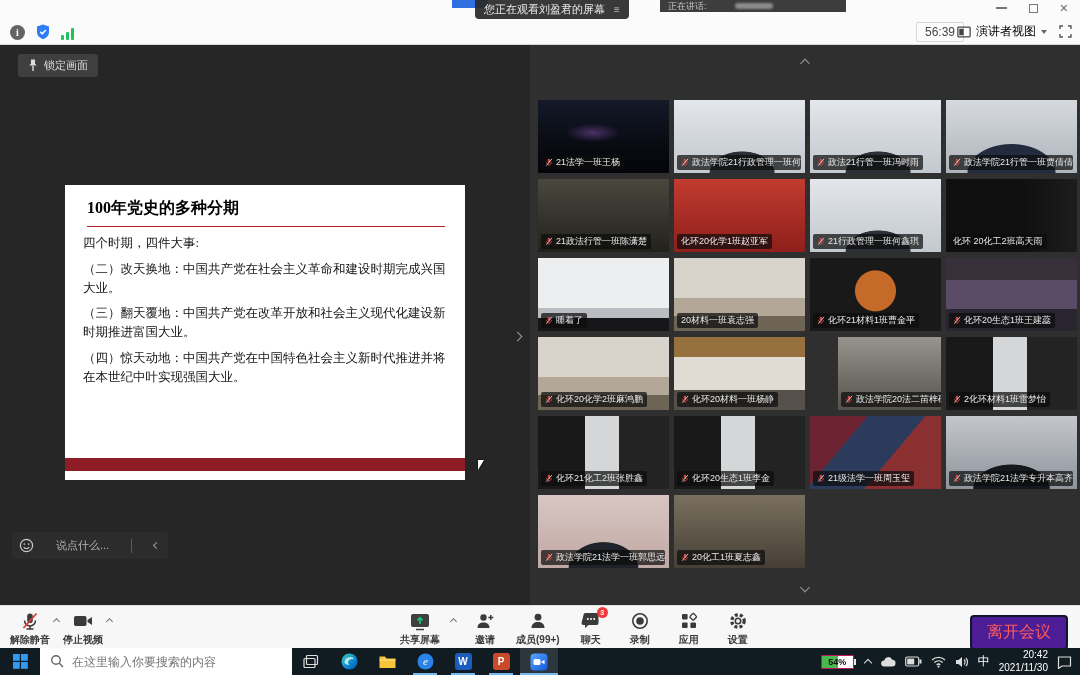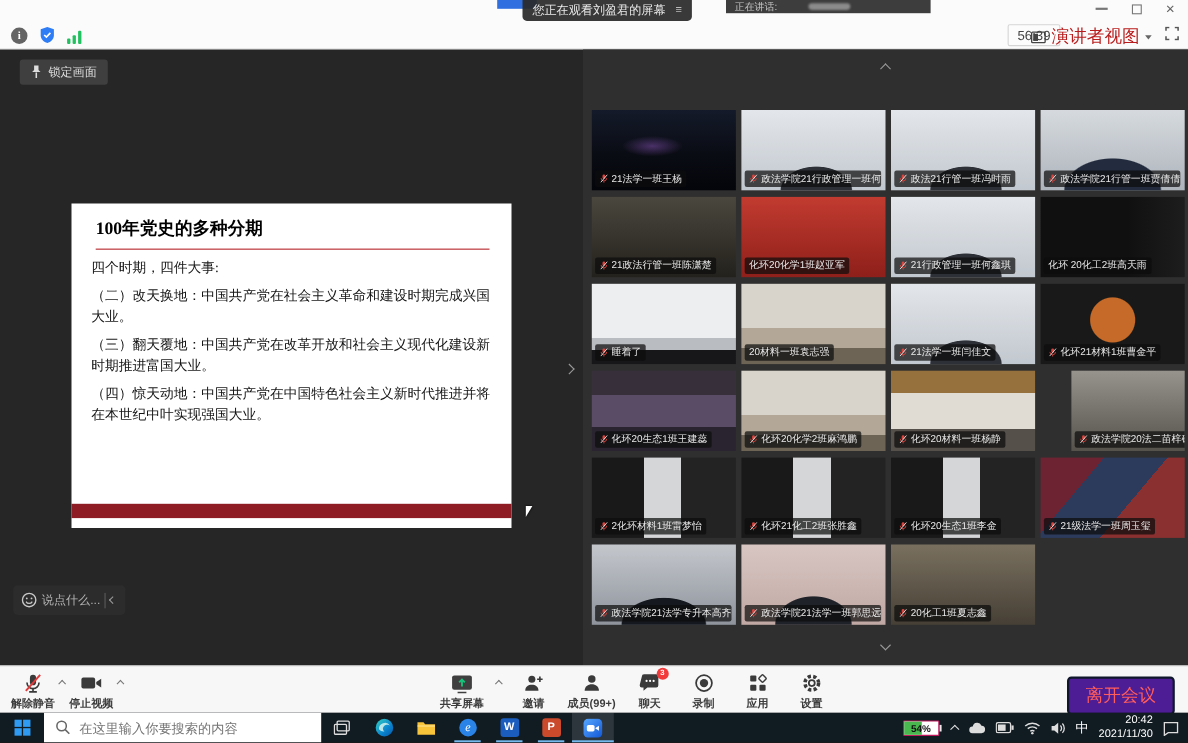--- a/index.html
+++ b/index.html
@@ -12,41 +12,41 @@
   .titlebar{position:absolute;left:0;top:0;width:100%;height:45px;background:#fbfbfb;border-bottom:1px solid #d9d9d9;}
   .tb-icons{position:absolute;left:10px;top:24px;display:flex;gap:11px;align-items:flex-end;height:16px;}
   .info-circ{width:15px;height:15px;border-radius:50%;background:#646464;color:#fff;font:bold 10px "Liberation Serif",serif;display:flex;align-items:center;justify-content:center;}
   .sigbars{display:flex;align-items:flex-end;gap:2px;height:13px;}
   .sigbars i{display:block;width:3px;background:#21c15f;border-radius:1px;}
   .win-controls{position:absolute;right:12px;top:3px;display:flex;gap:22px;align-items:center;color:#777;}
   .wc-min{width:11px;height:2px;background:#777;}
   .wc-max{width:9px;height:9px;border:1.5px solid #777;}
   .wc-close{font-size:14px;line-height:10px;color:#666;}
   .timer{position:absolute;right:116px;top:22px;border:1px solid #d5d5d5;background:#fcfcfc;color:#444;font-size:12px;padding:2px 8px;border-radius:2px;}
-  .view-btn{position:absolute;right:33px;top:23px;display:flex;align-items:center;gap:5px;color:#b91c1c;font-size:16px;text-align:center;}
+  .view-btn{position:absolute;right:33px;top:23px;display:flex;align-items:center;gap:5px;color:#000000;font-size:12px;text-align:center;}
   .caret-dn{width:0;height:0;border-left:3.5px solid transparent;border-right:3.5px solid transparent;border-top:4px solid #666;}
   .fs-btn{position:absolute;right:8px;top:24px;}
   .watch-pill{position:absolute;left:475px;top:0;height:19px;background:rgba(42,42,42,.93);border-radius:0 0 4px 4px;color:#eaeaea;font-size:11px;display:flex;align-items:center;gap:9px;padding:0 9px;z-index:5;}
   .blue-frag{position:absolute;left:452px;top:0;width:36px;height:8px;background:#2f6fe0;z-index:4;}
   .speak-bar{position:absolute;left:660px;top:0;width:186px;height:12px;background:#3d3d3d;color:#c6c6c6;font-size:9px;display:flex;align-items:center;gap:28px;padding-left:8px;z-index:4;}
   .blur-blob{display:inline-block;width:38px;height:6px;background:#8b8b8b;border-radius:3px;filter:blur(1px);}
 
   .main{position:absolute;left:0;top:45px;width:1080px;height:640px;background:#262626;}
   .lock-btn{position:absolute;left:18px;top:9px;display:flex;align-items:center;gap:6px;background:#3f3f3f;border-radius:3px;padding:4px 10px;color:#ddd;font-size:11px;}
 
   
   .slide{position:absolute;left:65px;top:140px;width:400px;height:295px;background:#fff;}
   .slide-title{margin:13px 20px 0 22px;font:bold 16px "Liberation Serif","DejaVu Serif",serif;color:#000;padding-bottom:7px;border-bottom:1.5px solid #b5232a;}
   .slide-body{margin:7px 16px 0 18px;font:12.5px/1.5 "Liberation Serif","DejaVu Serif",serif;color:#141414;}
   .slide-point{margin-top:7px;}
   .slide-redbar{position:absolute;left:0;right:0;bottom:9px;height:13px;background:#8e1c24;}
   .cursor{position:absolute;left:478px;top:415px;width:0;height:0;border-left:6px solid #fff;border-bottom:10px solid transparent;filter:drop-shadow(0 0 1px #000);}
 
   
-  .chat-quick{position:absolute;left:12px;top:487px;height:27px;display:flex;align-items:center;gap:4px;background:rgba(44,44,44,.95);border-radius:4px;padding:0 9px 0 7px;}
+  .chat-quick{position:absolute;left:12px;top:487px;height:27px;display:flex;align-items:center;gap:22px;background:rgba(44,44,44,.95);border-radius:4px;padding:0 9px 0 7px;}
   .chat-quick .txt{color:#b3b3b3;font-size:11px;}
   .vsep{width:1px;height:14px;background:#5a5a5a;}
 
   .chev{display:inline-block;width:7px;height:7px;border-right:1.5px solid #9a9a9a;border-bottom:1.5px solid #9a9a9a;}
   .chev.up{transform:rotate(-135deg);}
   .chev.down{transform:rotate(45deg);}
   .chev.left{transform:rotate(135deg);width:5px;height:5px;}
   .chev.right{transform:rotate(-45deg);}
   .panel-divider{position:absolute;left:514px;top:281px;}
   .v-thumb{position:absolute;left:530px;top:338px;width:3px;height:48px;background:#585858;border-radius:2px;}
@@ -285,31 +285,20 @@
                   <line x1="1.5" y1="9.5" x2="8.8" y2="1" stroke="#fff" stroke-width="0.9"></line>
                 </svg>
                 <span>睡着了</span>
               </div>
             </div>
             <div class="tile sc-room">
               <div class="tile-label">
                 <span>20材料一班袁志强</span>
               </div>
             </div>
-            <div class="tile sc-bright">
-              <div class="tile-label">
-                <svg width="8" height="9" viewBox="0 0 10 11">
-                  <rect x="3.4" y="0.8" width="3.2" height="5" rx="1.6" fill="#d8453f"></rect>
-                  <path d="M1.8 4.8 a3.2 3.2 0 0 0 6.4 0" fill="none" stroke="#d8453f" stroke-width="1"></path>
-                  <line x1="5" y1="8.2" x2="5" y2="10" stroke="#d8453f" stroke-width="1"></line>
-                  <line x1="1.5" y1="9.5" x2="8.8" y2="1" stroke="#fff" stroke-width="0.9"></line>
-                </svg>
-                <span>21法学一班闫佳文</span>
-              </div>
-            </div>
             <div class="tile sc-avatar">
               <div class="tile-label">
                 <svg width="8" height="9" viewBox="0 0 10 11">
                   <rect x="3.4" y="0.8" width="3.2" height="5" rx="1.6" fill="#d8453f"></rect>
                   <path d="M1.8 4.8 a3.2 3.2 0 0 0 6.4 0" fill="none" stroke="#d8453f" stroke-width="1"></path>
                   <line x1="5" y1="8.2" x2="5" y2="10" stroke="#d8453f" stroke-width="1"></line>
                   <line x1="1.5" y1="9.5" x2="8.8" y2="1" stroke="#fff" stroke-width="0.9"></line>
                 </svg>
                 <span>化环21材料1班曹金平</span>
               </div>

